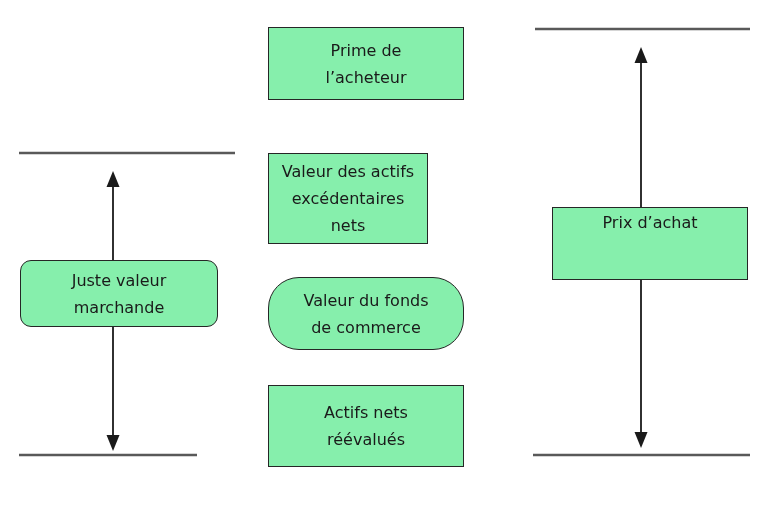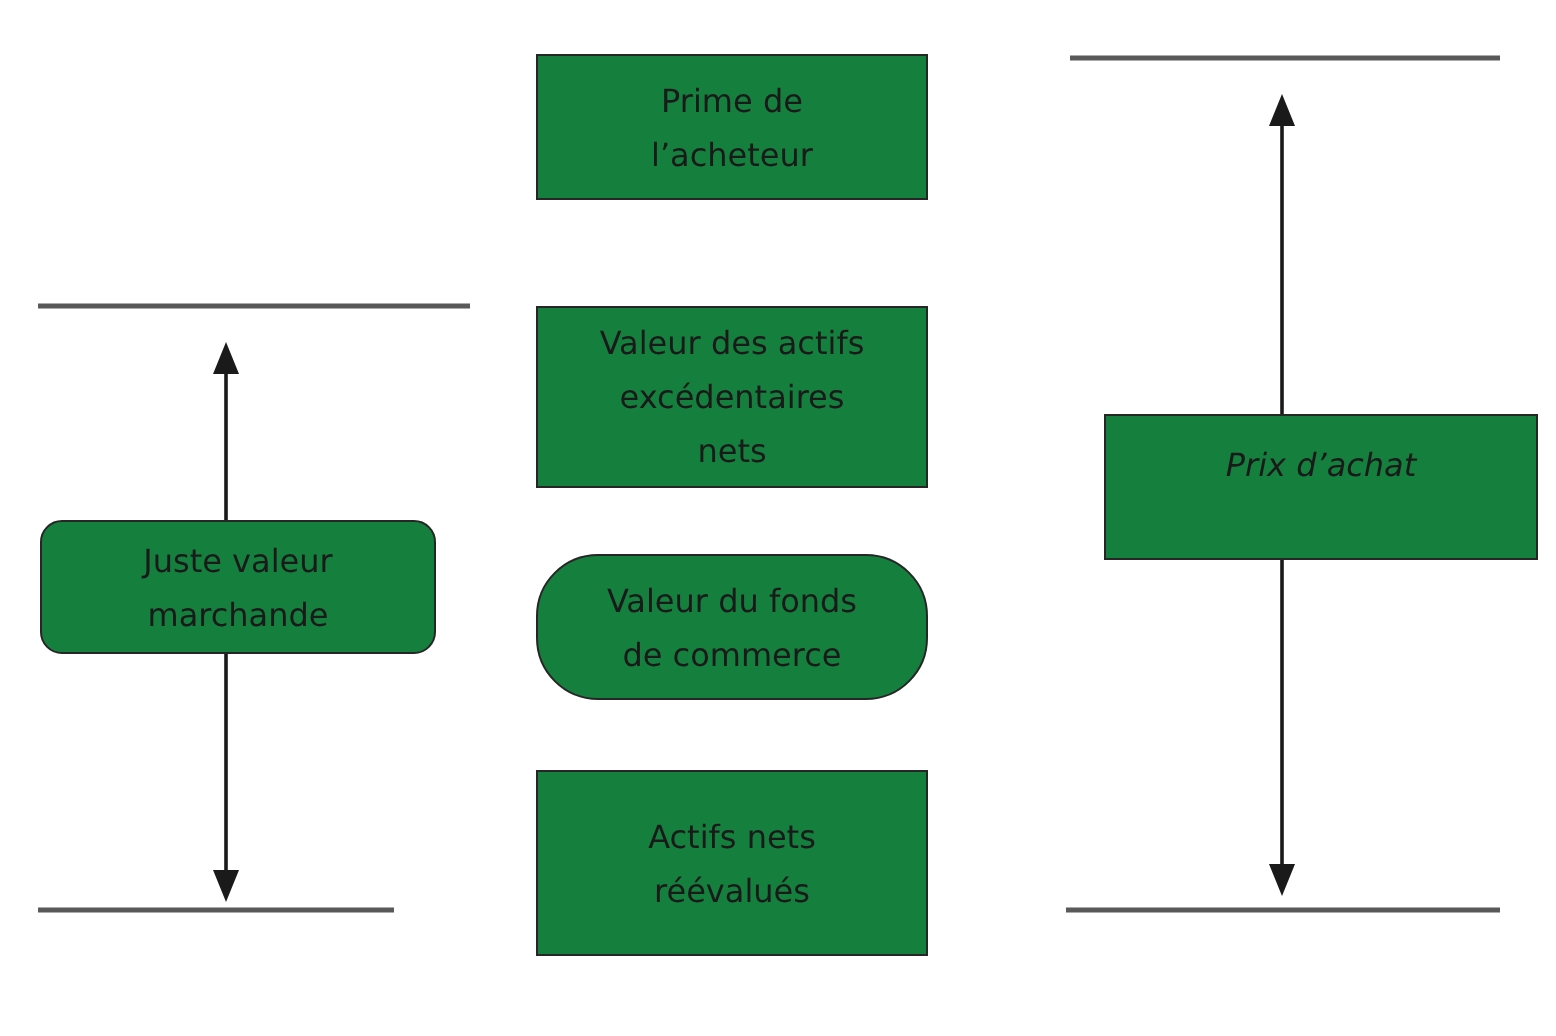--- a/index.html
+++ b/index.html
@@ -20,46 +20,45 @@
     position: absolute;
     top: 0;
     left: 0;
     width: 778px;
     height: 518px;
   }
   .box {
     position: absolute;
     box-sizing: border-box;
     border: 1.5px solid #262626;
-    background: #15803d;
+    background: #86efac;
     display: flex;
     align-items: center;
     justify-content: center;
     text-align: center;
   }
   .box-label {
     display: block;
     white-space: pre-line;
     font-size: 16px;
     line-height: 27px;
     color: #1a1a1a;
   }
   
   .box-fair-market { left: 20px;  top: 260px; width: 198px; height: 67px; border-radius: 11px; }
   
   .box-buyer-premium { left: 268px; top: 27px;  width: 196px; height: 73px; }
-  .box-excess-assets { left: 268px; top: 153px; width: 196px; height: 91px; }
+  .box-excess-assets { left: 268px; top: 153px; width: 160px; height: 91px; }
   .box-goodwill      { left: 268px; top: 277px; width: 196px; height: 73px; border-radius: 31px; }
-  .box-net-assets    { left: 268px; top: 385px; width: 196px; height: 93px; }
+  .box-net-assets    { left: 268px; top: 385px; width: 196px; height: 82px; }
   
   .box-purchase-price {
-    left: 552px; top: 207px; width: 217px; height: 73px;
+    left: 552px; top: 207px; width: 196px; height: 73px;
     align-items: flex-start;
-    padding-top: 11px;
-    font-style: italic;
+    padding-top: 1px;
   }
 </style>
 </head>
 <body>
 
 <div class="canvas">
 
   <svg class="lines-overlay" width="778" height="518" viewBox="0 0 778 518" xmlns="http://www.w3.org/2000/svg">
 
     <line x1="19" y1="153" x2="235" y2="153" stroke-width="2.4" stroke="#595959"></line>

